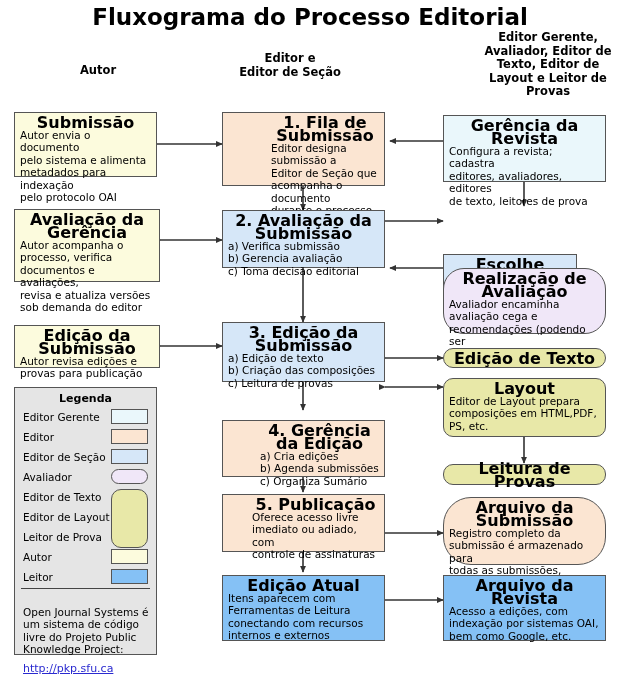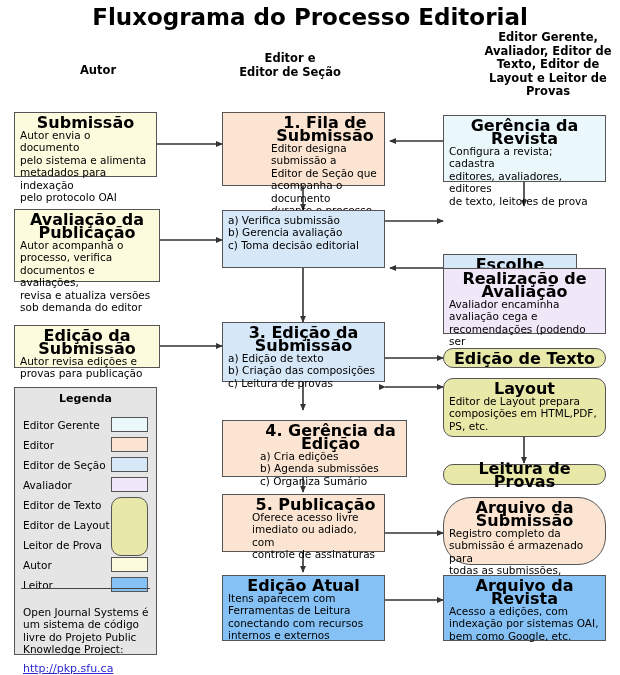--- a/index.html
+++ b/index.html
@@ -74,21 +74,21 @@
     text-align: left;
     white-space: pre-line;
   }
   .node.titleonly { display: flex; align-items: center; justify-content: center; }
   .node.titleonly .nt { margin: 0; }
 
   
   .c-manager  { background: #eaf7fb; }
   .c-editor   { background: #fbe5d2; }
   .c-section  { background: #d6e7f8; }
-  .c-reviewer { background: #f0e7f8; }
+  .c-reviewer { background: #f0e7f8; border-radius: 21px; }
   .c-copy     { background: #e8e8a8; border-radius: 10px; }
   .c-author   { background: #fcfbdd; }
   .c-reader   { background: #85c1f5; }
 
   
   .legend {
     position: absolute;
     left: 14px;
     top: 387px;
     width: 143px;
@@ -98,21 +98,21 @@
     background: #e5e5e5;
   }
   .legend-title {
     text-align: center;
     font-weight: bold;
     font-size: 11px;
     margin-top: 4px;
   }
   .legend-rows {
     position: relative;
-    margin-top: 10px;
+    margin-top: 2px;
     padding: 0 8px 0 8px;
   }
   .legend-row {
     position: relative;
     height: 20px;
     font-size: 10.5px;
     line-height: 20px;
   }
   .swatch {
     position: absolute;
@@ -215,21 +215,21 @@
 
   <div class="node c-author" style="left:14px; top:112px; width:143px; height:65px;">
     <span class="nt">Submissão</span>
     <span class="nb">Autor envia o documento
 pelo sistema e alimenta
 metadados para indexação
 pelo protocolo OAI</span>
   </div>
 
   <div class="node c-author" style="left:14px; top:209px; width:146px; height:73px;">
-    <span class="nt">Avaliação da Publicação</span>
+    <span class="nt">Avaliação da Gerência</span>
     <span class="nb">Autor acompanha o
 processo, verifica
 documentos e avaliações,
 revisa e atualiza versões
 sob demanda do editor</span>
   </div>
 
   <div class="node c-author" style="left:14px; top:325px; width:146px; height:43px;">
     <span class="nt">Edição da Submissão</span>
     <span class="nb">Autor revisa edições e
@@ -238,33 +238,34 @@
 
   <div class="node c-editor" style="left:222px; top:112px; width:163px; height:74px;padding-left:48px;">
     <span class="nt">1. Fila de Submissão</span>
     <span class="nb">Editor designa submissão a
 Editor de Seção que
 acompanha o documento
 durante o processo editorial</span>
   </div>
 
   <div class="node c-section" style="left:222px; top:210px; width:163px; height:58px;">
+    <span class="nt">2. Avaliação da Submissão</span>
     <span class="nb">a) Verifica submissão
 b) Gerencia avaliação
 c) Toma decisão editorial</span>
   </div>
 
   <div class="node c-section" style="left:222px; top:322px; width:163px; height:60px;">
     <span class="nt">3. Edição da Submissão</span>
     <span class="nb">a) Edição de texto
 b) Criação das composições
 c) Leitura de provas</span>
   </div>
 
-  <div class="node c-editor" style="left:222px; top:420px; width:185px; height:57px;padding-left:37px;">
+  <div class="node c-editor" style="left:222px; top:420px; width:163px; height:57px;padding-left:37px;">
     <span class="nt">4. Gerência da Edição</span>
     <span class="nb">a) Cria edições
 b) Agenda submissões
 c) Organiza Sumário</span>
   </div>
 
   <div class="node c-editor" style="left:222px; top:494px; width:163px; height:58px;padding-left:29px;">
     <span class="nt">5. Publicação</span>
     <span class="nb">Oferece acesso livre
 imediato ou adiado, com

